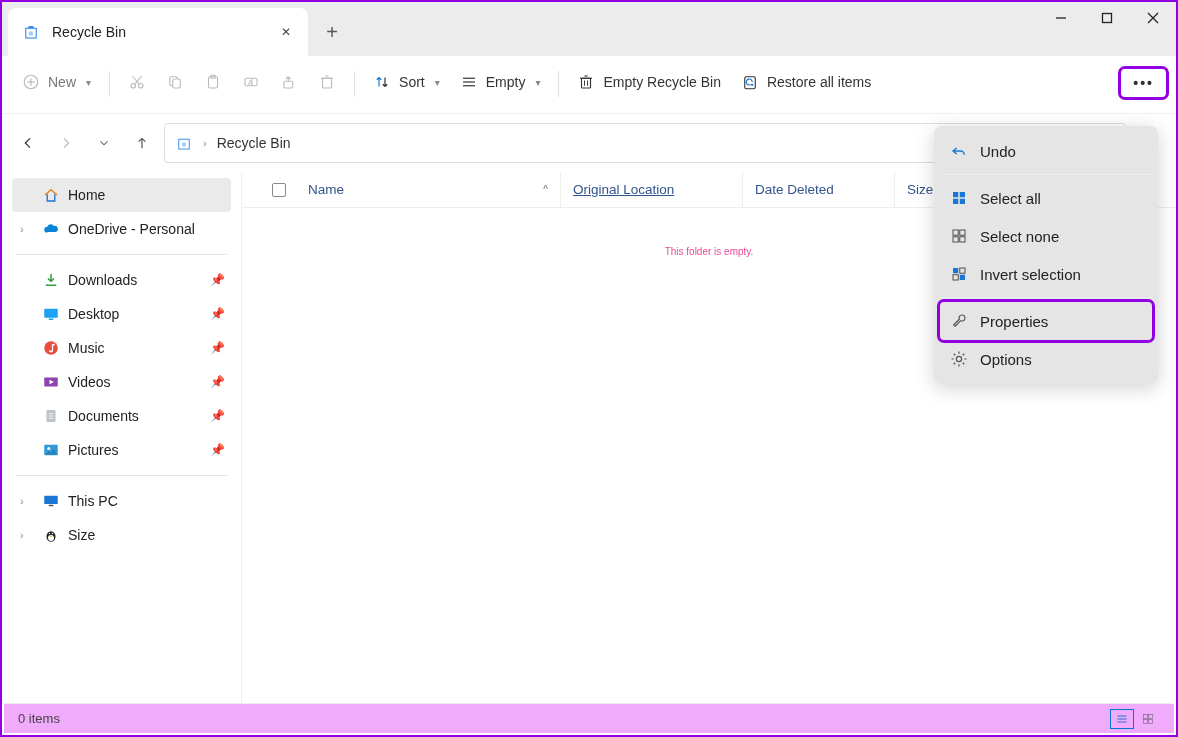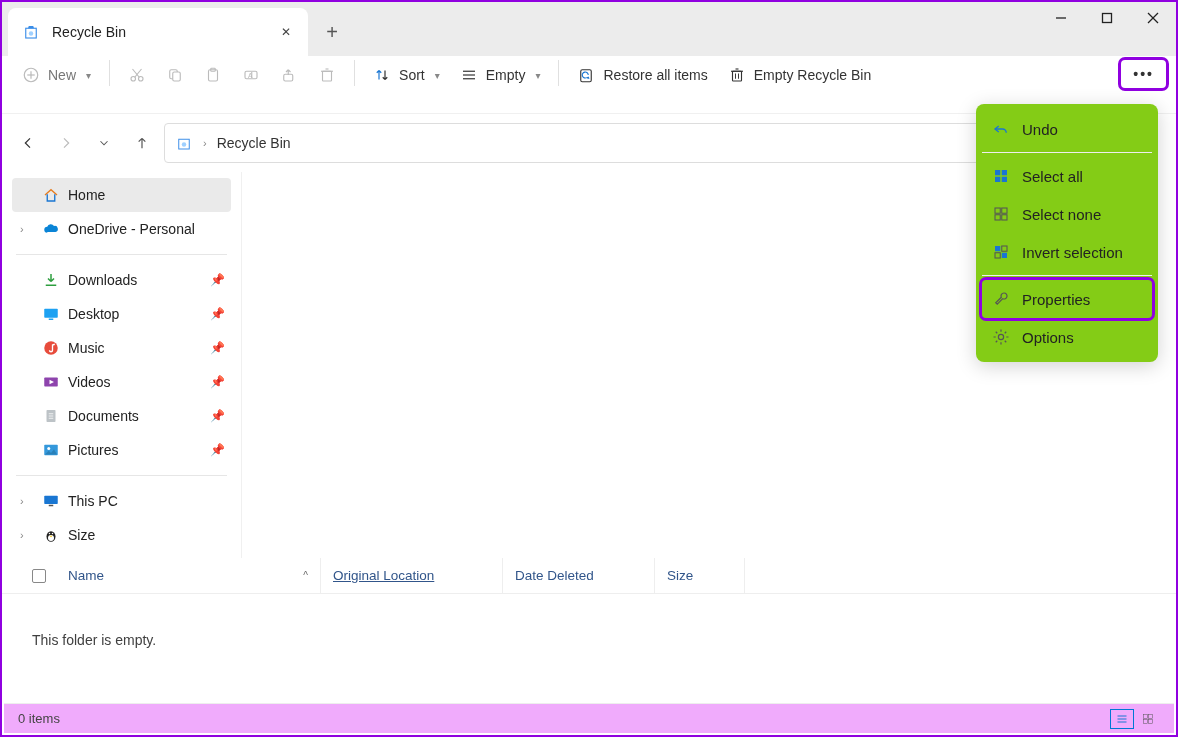--- a/index.html
+++ b/index.html
@@ -6,63 +6,63 @@
 body { width: 1178px; height: 737px; border: 2px solid #9000e0; background: #fff; overflow: hidden; position: relative; }
 
 .titlebar { height: 54px; display: flex; background: #ececec; }
 .tab { display: flex; align-items: center; gap: 12px; background: #fff; border-radius: 8px 8px 0 0; margin: 6px 0 0 6px; padding: 0 20px 0 14px; height: 48px; width: 300px; position: relative; }
 .tab .tabtitle { font-size: 14px; color: #222; }
 .tab .closex { position: absolute; right: 12px; top: 14px; width: 20px; height: 20px; display: flex; align-items: center; justify-content: center; color: #444; font-size: 12px; }
 .newtab { width: 40px; display: flex; align-items: center; justify-content: center; color: #555; font-size: 20px; margin: 6px 0 0 4px; }
 .titlebar .wc { margin-left: auto; display: flex; }
 .wc .btn { width: 46px; height: 32px; display: flex; align-items: center; justify-content: center; color: #222; }
 
-.toolbar { display: flex; align-items: flex-start; height: 58px; background: #fff; border-bottom: 1px solid #f0f0f0; padding: 4px 10px; }
+.toolbar { display: flex; align-items: flex-end; height: 58px; background: #fff; border-bottom: 1px solid #f0f0f0; padding: 16px 10px; }
 .tb-btn { display: flex; align-items: center; gap: 8px; padding: 6px 10px; color: #777; font-size: 14px; border-radius: 4px; }
 .tb-btn.enabled { color: #333; }
 .tb-sep { width: 1px; height: 26px; background: #e0e0e0; margin: 0 8px; }
 .chev { font-size: 10px; color: #888; margin-left: 2px; }
 
 .highlight-purple { outline: 3px solid #9000e0; }
 
 .addrwrap { display: flex; align-items: center; height: 58px; padding: 6px 10px; gap: 6px; }
 .navarrow { width: 32px; height: 32px; display: flex; align-items: center; justify-content: center; color: #555; }
 .navarrow.disabled { color: #bbb; }
 .addrbar { flex: 1; border: 1px solid #ddd; border-radius: 4px; height: 40px; display: flex; align-items: center; padding: 0 10px; gap: 10px; color: #333; font-size: 14px; }
 .addrbar .addrchev { color: #888; font-size: 11px; }
 .addr-drop { margin-left: auto; color: #888; }
 .refresh { margin-left: 2px; }
 
-.body { display: flex; height: calc(737px - 4px - 54px - 58px - 58px - 30px); flex-direction: column; }
+.body { display: flex; height: calc(737px - 4px - 54px - 58px - 58px - 30px); }
 .sidebar { width: 240px; border-right: 1px solid #f0f0f0; padding: 6px 10px; overflow: hidden; }
 .side-item { display: flex; align-items: center; gap: 8px; padding: 8px 8px; font-size: 14px; color: #222; position: relative; border-radius: 4px; }
 .side-item.selected { background: #eaeaea; }
 .side-item .twisty { width: 14px; color: #888; font-size: 11px; }
 .side-item .pin { position: absolute; right: 6px; color: #aaa; font-size: 12px; }
 .side-sep { height: 1px; background: #e6e6e6; margin: 8px 4px; }
 
 .content { flex: 1; display: flex; flex-direction: column; gap: 8px; }
 .cols { display: flex; align-items: center; border-bottom: 1px solid #eee; height: 36px; padding-left: 20px; font-size: 13.5px; color: #31558a; }
 .col { padding: 0 12px; border-right: 1px solid #eee; display: flex; align-items: center; height: 100%; }
 .col.name { width: 265px; }
 .col.orig { width: 182px; text-decoration: underline; }
 .col.date { width: 152px; align-items: center; }
 .col.size { width: 90px; }
 .col .sort { margin-left: auto; font-size: 10px; color: #666; }
 .chkwrap { width: 34px; display: flex; align-items: center; justify-content: center; }
 .chk { width: 14px; height: 14px; border: 1px solid #888; border-radius: 2px; }
 
-.empty { padding: 30px; color: #404040; font-size: 14px; }
+.empty { padding: 30px; text-align: center; color: #ec4899; font-size: 10px; }
 
 .statusbar { position: absolute; bottom: 2px; left: 2px; right: 2px; height: 30px; display: flex; align-items: center; padding: 0 14px; font-size: 13px; color: #444; border-top: 1px solid #eee; background: #f0abfc; }
 .viewicons { margin-left: auto; display: flex; gap: 2px; }
 .viewicons .vbtn { width: 24px; height: 20px; display: flex; align-items: center; justify-content: center; border: 1px solid transparent; }
 .viewicons .vbtn.active { border-color: #0078d4; }
 
-.ctxmenu { position: absolute; top: 102px; right: 18px; width: 182px; background: #84cc16; border-radius: 8px; box-shadow: 0 4px 20px rgba(0,0,0,0.18); padding: 6px; }
+.ctxmenu { position: absolute; top: 124px; right: 18px; width: 224px; background: #e5e5e5; border-radius: 8px; box-shadow: 0 4px 20px rgba(0,0,0,0.18); padding: 6px; }
 .ctx-item { display: flex; align-items: center; gap: 12px; padding: 10px 10px; font-size: 15px; color: #222; border-radius: 4px; }
 .ctx-sep { height: 1px; background: #eee; margin: 4px 0; }
 
 .ic { width: 18px; height: 18px; display: inline-flex; align-items: center; justify-content: center; }
 .ic svg { width: 18px; height: 18px; }
 </style>
 </head>
 <body>
 
 <div class="titlebar">
@@ -182,38 +182,38 @@
           <line x1="4" y1="17" x2="20" y2="17" stroke="#333" stroke-width="1.6"></line>
         </svg>
       </span>
     <span>Empty</span>
     <span class="chev">▾</span>
   </div>
   <div class="tb-sep"></div>
   <div class="tb-btn enabled">
     <span class="ic">
         <svg viewBox="0 0 24 24">
-          <rect x="5" y="5" width="14" height="16" rx="2" fill="none" stroke="#333" stroke-width="1.5"></rect>
-          <path d="M15 12a4 4 0 10-2 3.5" fill="none" stroke="#1976d2" stroke-width="1.5"></path>
-          <path d="M13 16l2-1 1 2" fill="none" stroke="#1976d2" stroke-width="1.5"></path>
-        </svg>
-      </span>
-    <span>Restore all items</span>
-  </div>
-  <div class="tb-btn enabled">
-    <span class="ic">
-        <svg viewBox="0 0 24 24">
           <rect x="6" y="7" width="12" height="13" rx="1" fill="none" stroke="#333" stroke-width="1.5"></rect>
           <line x1="4" y1="7" x2="20" y2="7" stroke="#333" stroke-width="1.5"></line>
           <line x1="10" y1="4" x2="14" y2="4" stroke="#333" stroke-width="1.5"></line>
           <line x1="10" y1="10" x2="10" y2="17" stroke="#333" stroke-width="1.3"></line>
           <line x1="14" y1="10" x2="14" y2="17" stroke="#333" stroke-width="1.3"></line>
         </svg>
       </span>
     <span>Empty Recycle Bin</span>
+  </div>
+  <div class="tb-btn enabled">
+    <span class="ic">
+        <svg viewBox="0 0 24 24">
+          <rect x="5" y="5" width="14" height="16" rx="2" fill="none" stroke="#333" stroke-width="1.5"></rect>
+          <path d="M15 12a4 4 0 10-2 3.5" fill="none" stroke="#1976d2" stroke-width="1.5"></path>
+          <path d="M13 16l2-1 1 2" fill="none" stroke="#1976d2" stroke-width="1.5"></path>
+        </svg>
+      </span>
+    <span>Restore all items</span>
   </div>
   <div class="tb-btn enabled highlight-purple" style="margin-left:auto;padding:6px 12px;">
     <span style="letter-spacing:2px;font-weight:bold;color:#333;">•••</span>
   </div>
 </div>
 
 <div class="addrwrap">
   <div class="navarrow disabled">
       <svg width="16" height="16" viewBox="0 0 24 24">
         <path d="M15 5l-7 7 7 7" fill="none" stroke="#333" stroke-width="1.8"></path>

